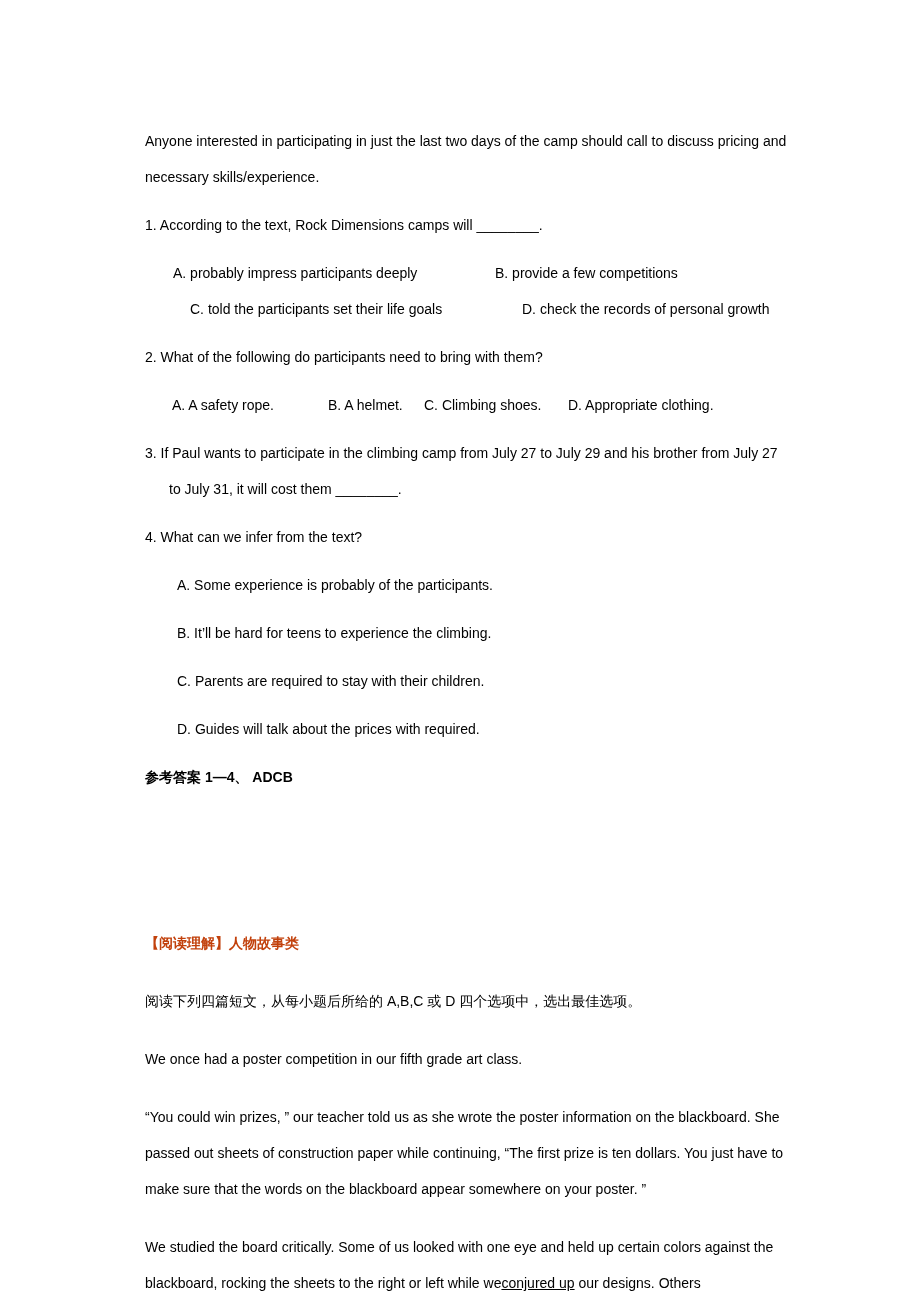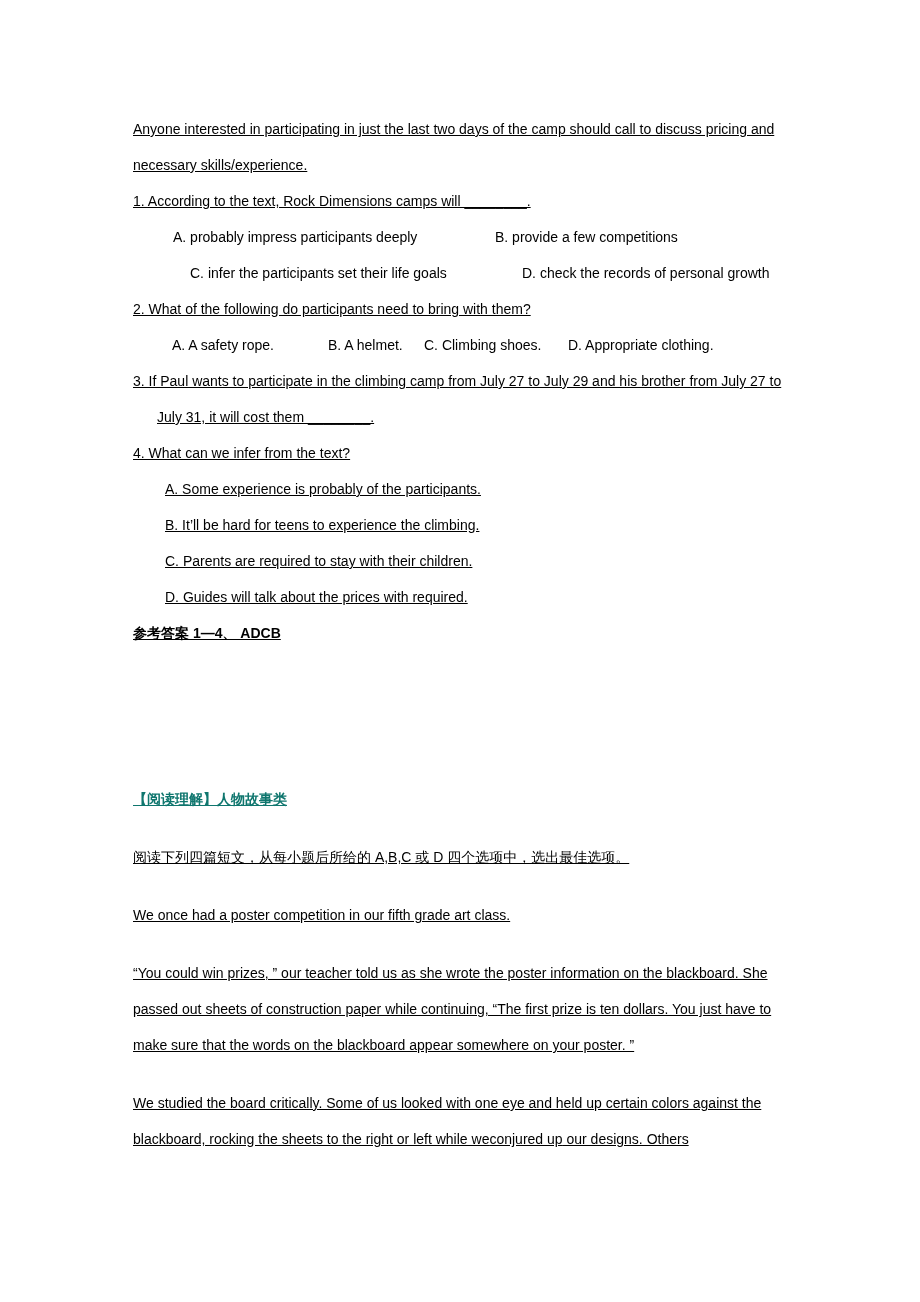--- a/index.html
+++ b/index.html
@@ -14,57 +14,57 @@
     font-size: 14px;
     color: #000000;
     overflow: hidden;
   }
   .page {
     padding-top: 111px;
     padding-left: 133px;
     width: 666px;
     line-height: 36px;
   }
-  p { margin: 0; text-decoration: underline; }
+  p { margin: 12px; }
   
   .hang { padding-left: 24px; text-indent: -24px; }
   
   .optrow { white-space: nowrap; }
   .opt { display: inline-block; vertical-align: top; }
   .q1a { margin-left: 40px; width: 322px; }
   .q1c { margin-left: 57px; width: 332px; }
   .q2a { margin-left: 39px; width: 156px; }
   .q2b { width: 96px; }
   .q2c { width: 144px; }
   .q3a { margin-left: 57px; width: 136px; }
   .q3b { width: 130px; }
   .q3c { width: 185px; }
   .q4opt { padding-left: 32px; }
   .answer-key { font-weight: bold; }
   .section-heading {
     margin-top: 130px;
-    color: #0f766e;
+    color: #c2410c;
     font-weight: bold;
   }
   .para { margin-top: 22px; }
   .u { text-decoration: underline; }
 </style>
 </head>
 <body>
 
 <div class="page">
 
   <p>Anyone interested in participating in just the last two days of the camp should call to discuss pricing and necessary skills/experience.</p>
 
   <p class="hang">1. According to the text, Rock Dimensions camps will ________.</p>
   <div class="optrow">
     <span class="opt q1a">A. probably impress participants deeply</span><span class="opt">B. provide a few competitions</span>
   </div>
   <div class="optrow">
-    <span class="opt q1c">C. infer the participants set their life goals</span><span class="opt">D. check the records of personal growth</span>
+    <span class="opt q1c">C. told the participants set their life goals</span><span class="opt">D. check the records of personal growth</span>
   </div>
 
   <p class="hang">2. What of the following do participants need to bring with them?</p>
   <div class="optrow">
     <span class="opt q2a">A. A safety rope.</span><span class="opt q2b">B. A helmet.</span><span class="opt q2c">C. Climbing shoes.</span><span class="opt">D. Appropriate clothing.</span>
   </div>
 
   <p class="hang">3. If Paul wants to participate in the climbing camp from July 27 to July 29 and his brother from July 27 to July 31, it will cost them ________.</p>
 
   <p class="hang">4. What can we infer from the text?</p>

